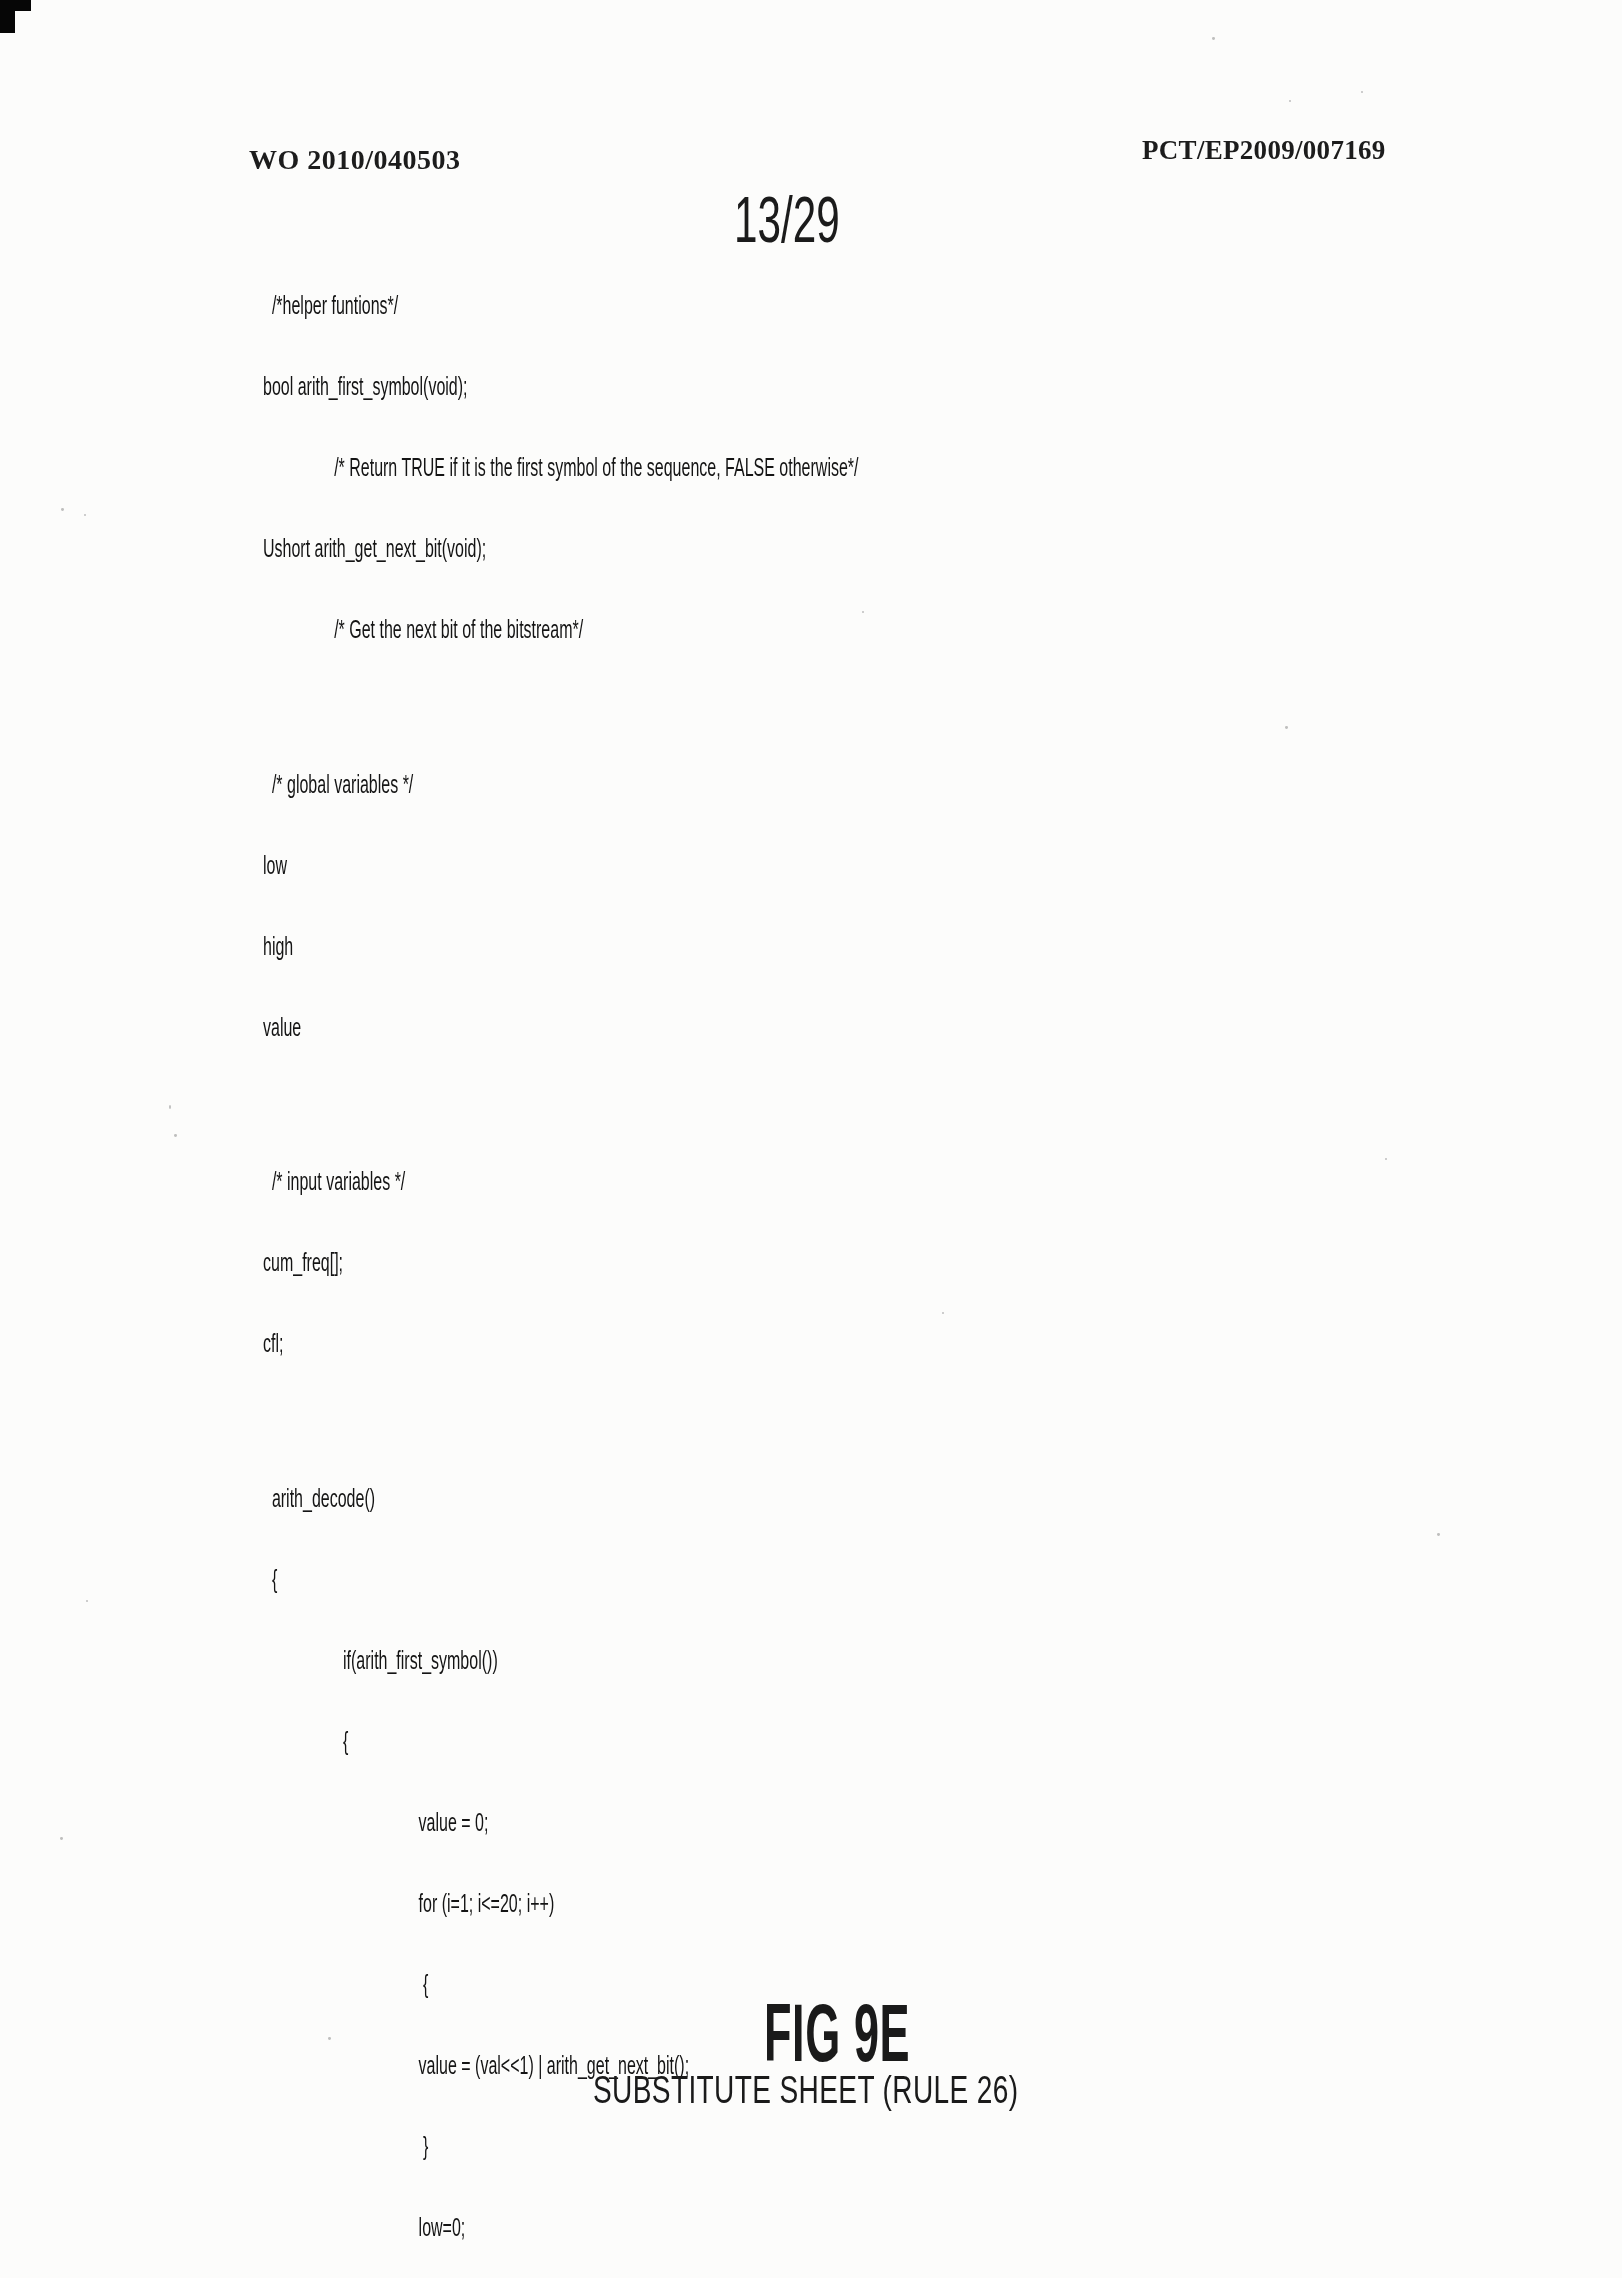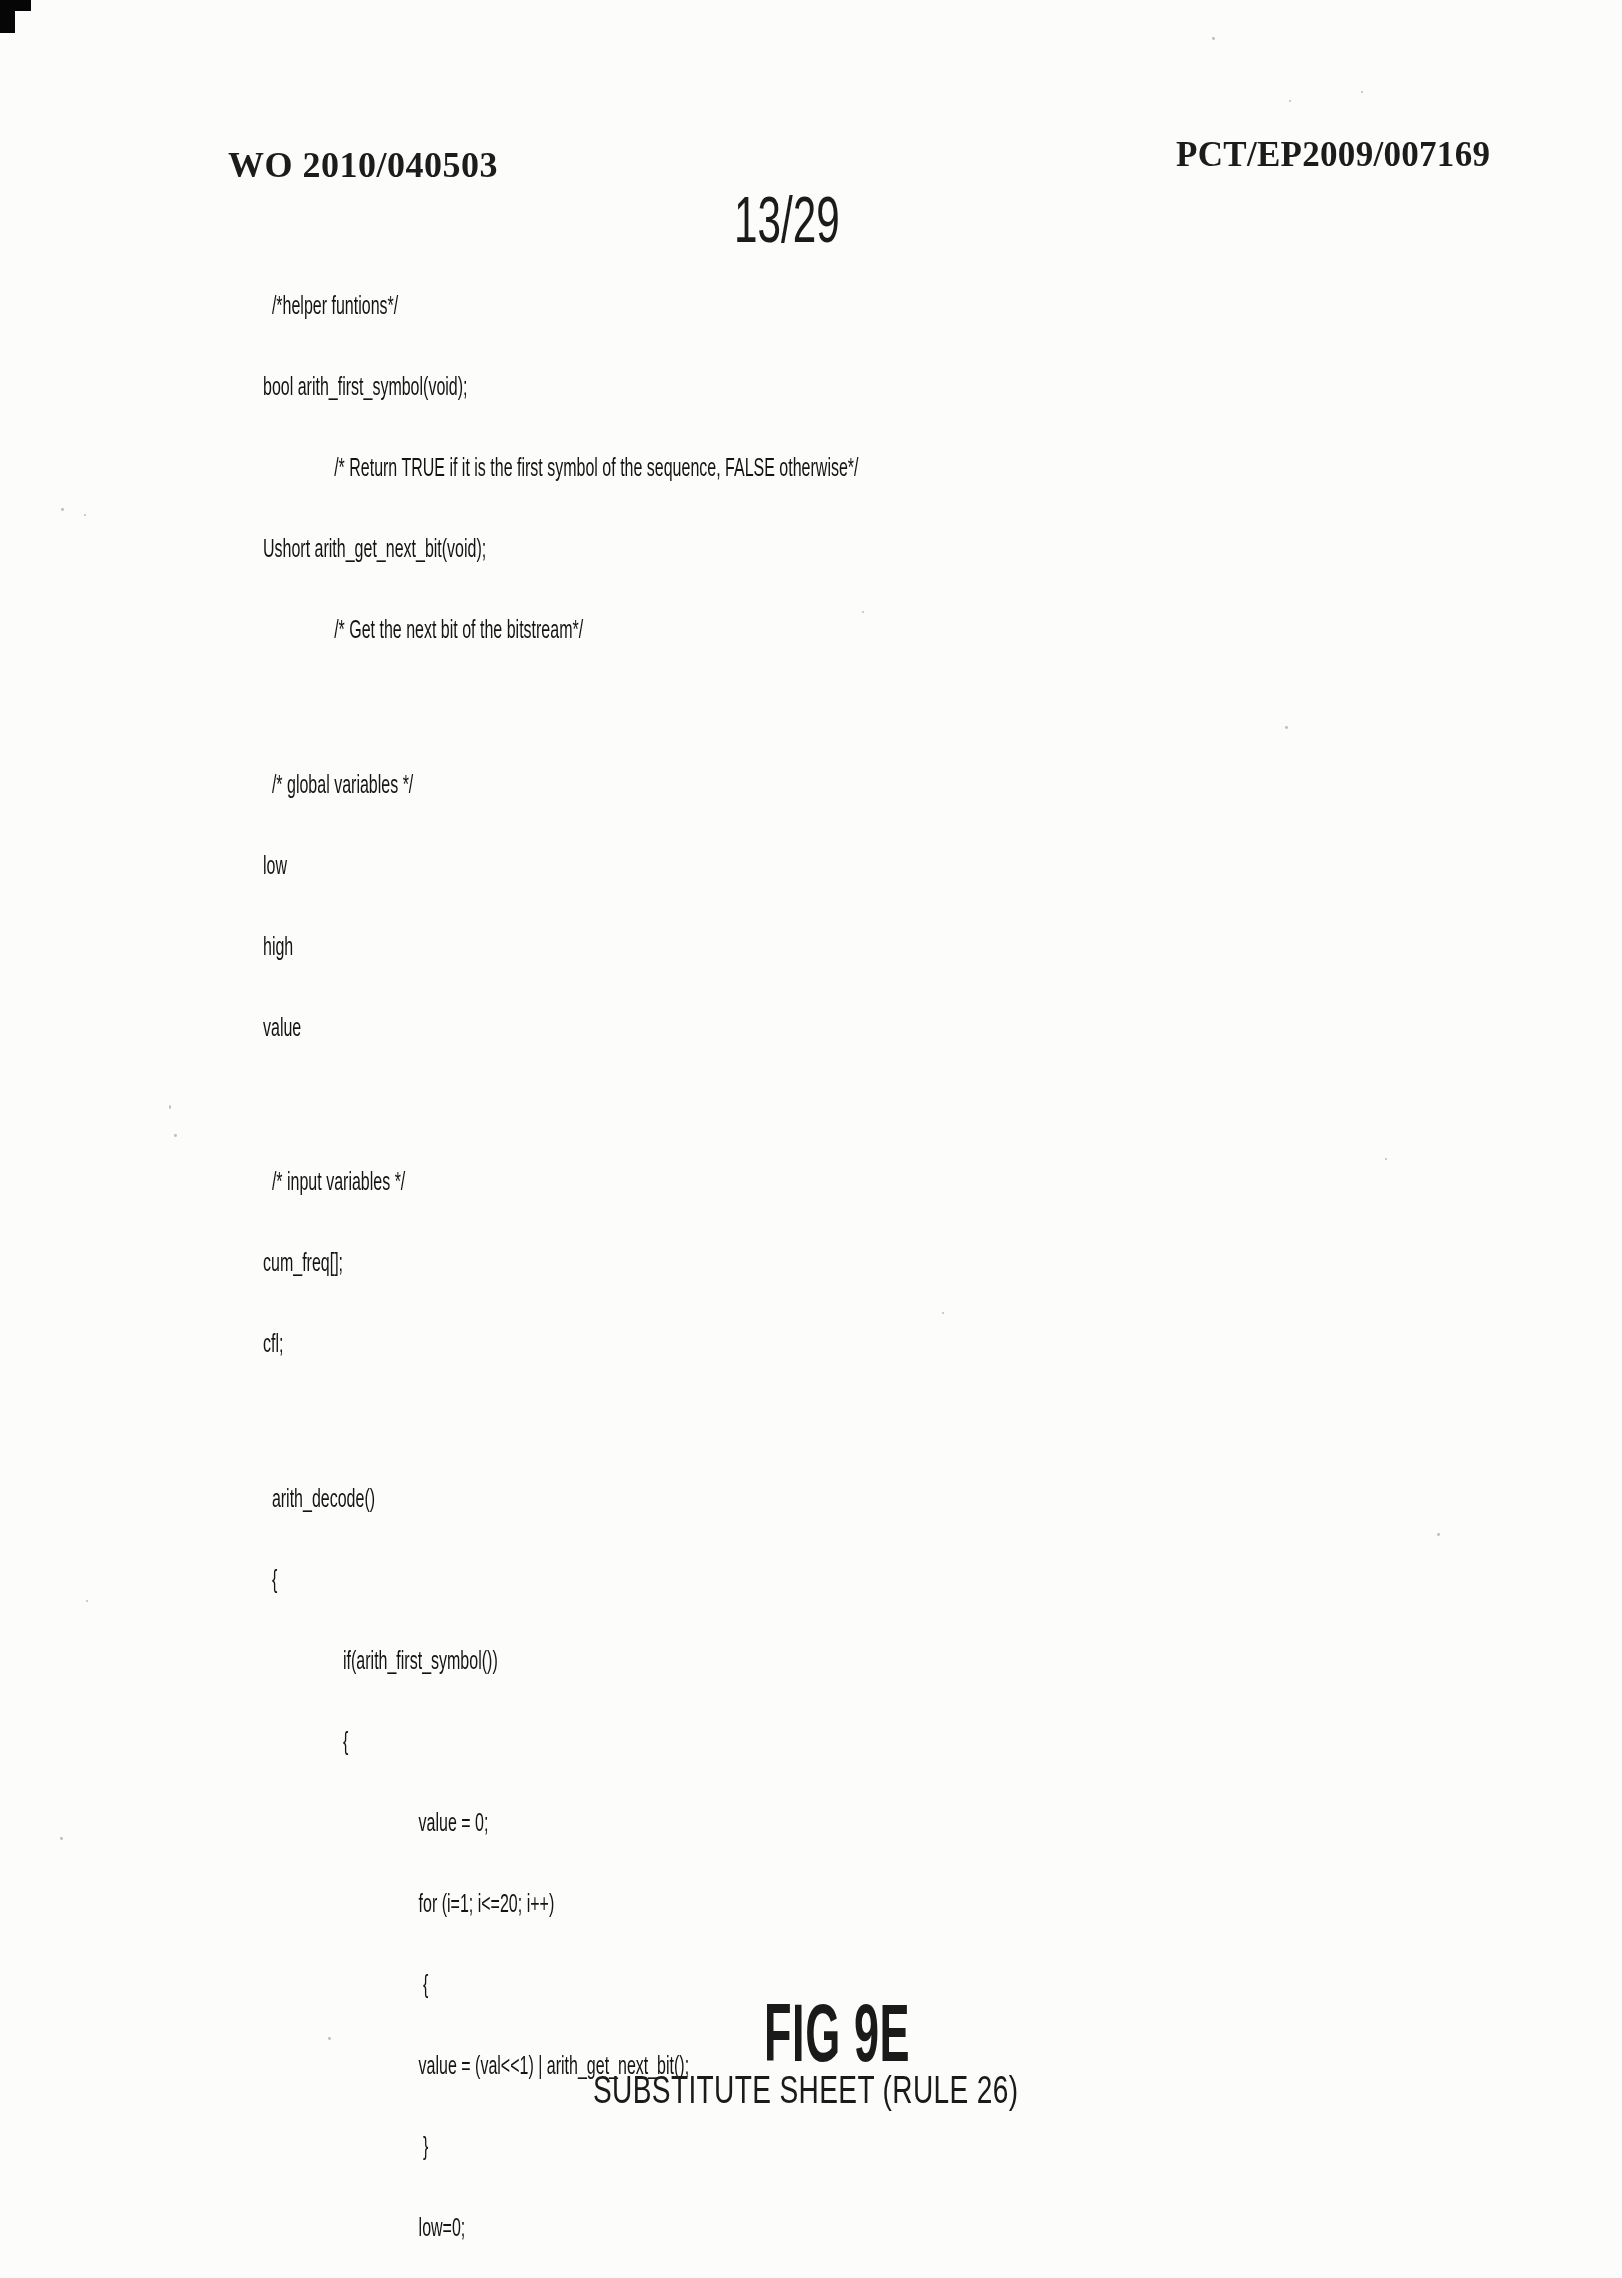--- a/index.html
+++ b/index.html
@@ -1,22 +1,22 @@
 <!DOCTYPE html>
 <html><head>
 <meta charset="utf-8">
 <style>
   html,body{margin:0;padding:0;}
   body{width:1623px;height:2278px;background:#fbfbfa;position:relative;overflow:hidden;
        font-family:"Liberation Sans",sans-serif;color:#161616;}
   .page{position:absolute;inset:0;background:#fcfcfb;}
   
   .hdr{position:absolute;font-family:"Liberation Serif",serif;font-weight:bold;color:#1c1c1c;white-space:nowrap;}
-  .hdr-left{left:228px;top:144px;font-size:36px;letter-spacing:0.5px;}
-  .hdr-right{left:1176px;top:135px;font-size:35px;letter-spacing:0.3px;}
+  .hdr-left{left:249px;top:144px;font-size:28px;letter-spacing:0.5px;}
+  .hdr-right{left:1142px;top:135px;font-size:27px;letter-spacing:0.3px;}
   .pagenum{position:absolute;left:734px;top:183px;font-size:64px;font-weight:400;color:#1b1b1b;
            transform:scaleX(0.66);transform-origin:0 0;white-space:nowrap;}
   
   .code{position:absolute;left:263px;top:238px;font-size:25px;line-height:27px;color:#141414;
         transform:scaleX(0.64);transform-origin:0 0;white-space:pre;width:1755px;}
   .code .line{white-space:pre;min-height:27px;}
   .code .gap{height:19.5px;}
   
   .fig{position:absolute;left:764px;top:1986px;font-size:82px;font-weight:700;color:#1a1a1a;
        transform:scaleX(0.55);transform-origin:0 0;white-space:nowrap;letter-spacing:1px;}

